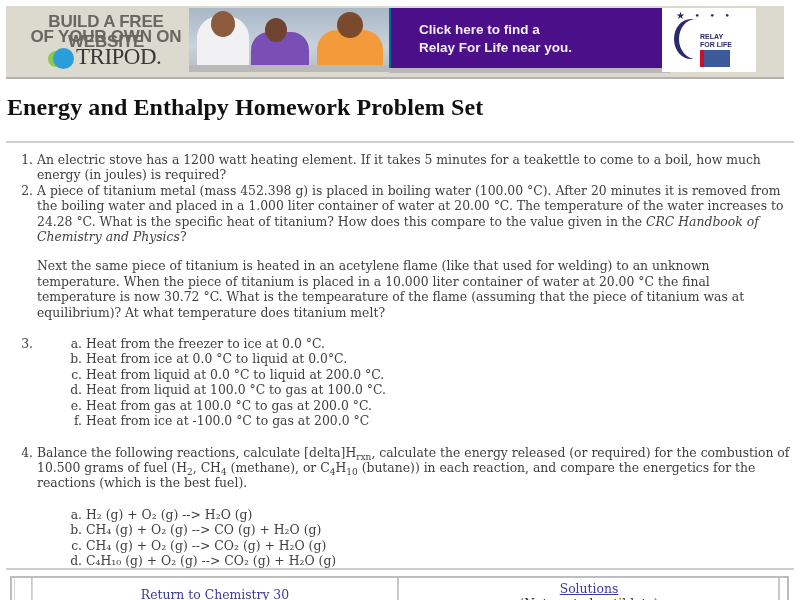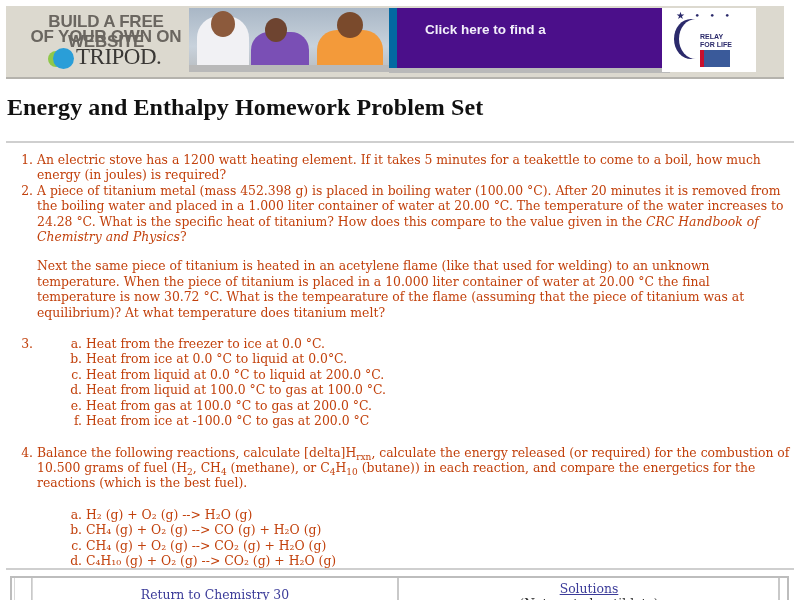--- a/index.html
+++ b/index.html
@@ -40,21 +40,21 @@
     }
     .photo-panel .p1 { position: absolute; left: 8px; top: 8px; width: 52px; height: 60px; background: #f1f1f4; border-radius: 22px 22px 0 0; }
     .photo-panel .p1h { position: absolute; left: 22px; top: 3px; width: 24px; height: 26px; background: #8c5a3c; border-radius: 50%; }
     .photo-panel .p2 { position: absolute; left: 62px; top: 24px; width: 58px; height: 44px; background: #7a4fb5; border-radius: 18px 18px 0 0; }
     .photo-panel .p2h { position: absolute; left: 76px; top: 10px; width: 22px; height: 24px; background: #6e4430; border-radius: 50%; }
     .photo-panel .p3 { position: absolute; left: 128px; top: 22px; width: 66px; height: 46px; background: #f39a3a; border-radius: 20px 20px 0 0; }
     .photo-panel .p3h { position: absolute; left: 148px; top: 4px; width: 26px; height: 26px; background: #7a4a2c; border-radius: 50%; }
     .photo-panel .bar { position: absolute; left: 0; bottom: 0; width: 200px; height: 7px; background: #b9b9b9; }
     .relay-panel {
       position: absolute; left: 383px; top: 2px; width: 273px; height: 64px;
-      background: #4b0f8a; border-left: 8px solid #0369a1;
+      background: #4b0f8a; border-left: 2px solid #0369a1;
     }
     .relay-text {
       position: absolute; left: 28px; top: 13px;
       font-family: "Liberation Sans", sans-serif; font-weight: bold; font-size: 13.5px;
       color: #f2eefa; line-height: 18px;
     }
     .relay-bar { position: absolute; left: 383px; top: 62px; width: 281px; height: 5px; background: #b9b9b9; }
     .relay-logo {
       position: absolute; left: 656px; top: 2px; width: 94px; height: 64px; background: #ffffff;
     }
@@ -76,21 +76,21 @@
       font-family: Liberation Serif, serif; font-weight: bold; font-size: 24px; color: #111;
       letter-spacing: 0.1px;
     }
     .hr { position: absolute; left: 6px; width: 788px; height: 2px; background: #cfcfcf; }
     .hr.top { top: 141px; }
     .hr.bottom { top: 568px; }
 
     
     .content {
       position: absolute; left: 0; top: 152px; width: 800px;
-      font-size: 12.4px; line-height: 15.4px; color: #c2410c;
+      font-size: 12.4px; line-height: 15.4px; color: #404040;
     }
     ol.main { margin: 0; padding-left: 37px; width: 755px; }
     ol.main > li { padding-left: 0; }
     .para2 { margin: 14px 0 16px 0; }
     ol.sub { margin: 16px; padding-left: 33px; list-style-type: lower-alpha; }
     sub { font-size: 9px; line-height: 0; vertical-align: -3px; }
     i { font-style: italic; }
 
     
     .footer-table {
@@ -126,20 +126,21 @@
     <div class="p1h"></div>
     <div class="p2"></div>
     <div class="p2h"></div>
     <div class="p3"></div>
     <div class="p3h"></div>
     <div class="bar"></div>
   </div>
   <div class="relay-panel">
     <div class="relay-text">
       <div>Click here to find a</div>
+      <div>Relay For Life near you.</div>
     </div>
   </div>
   <div class="relay-bar"></div>
   <div class="relay-logo">
     <span class="stars">★ • • •</span>
     <span class="moon"></span>
     <div class="relay-logo-text">
       <div>RELAY</div>
       <div>FOR LIFE</div>
     </div>

